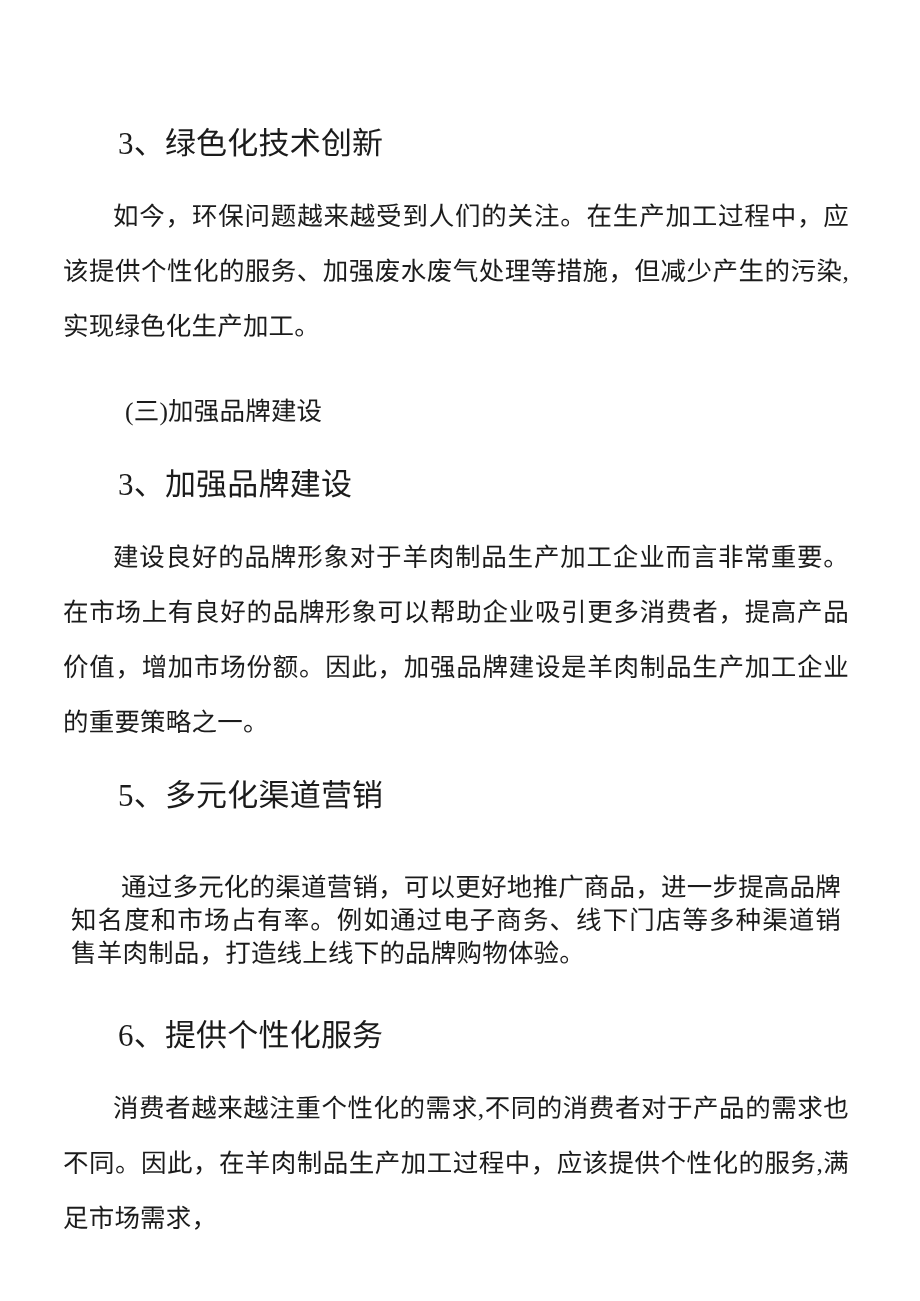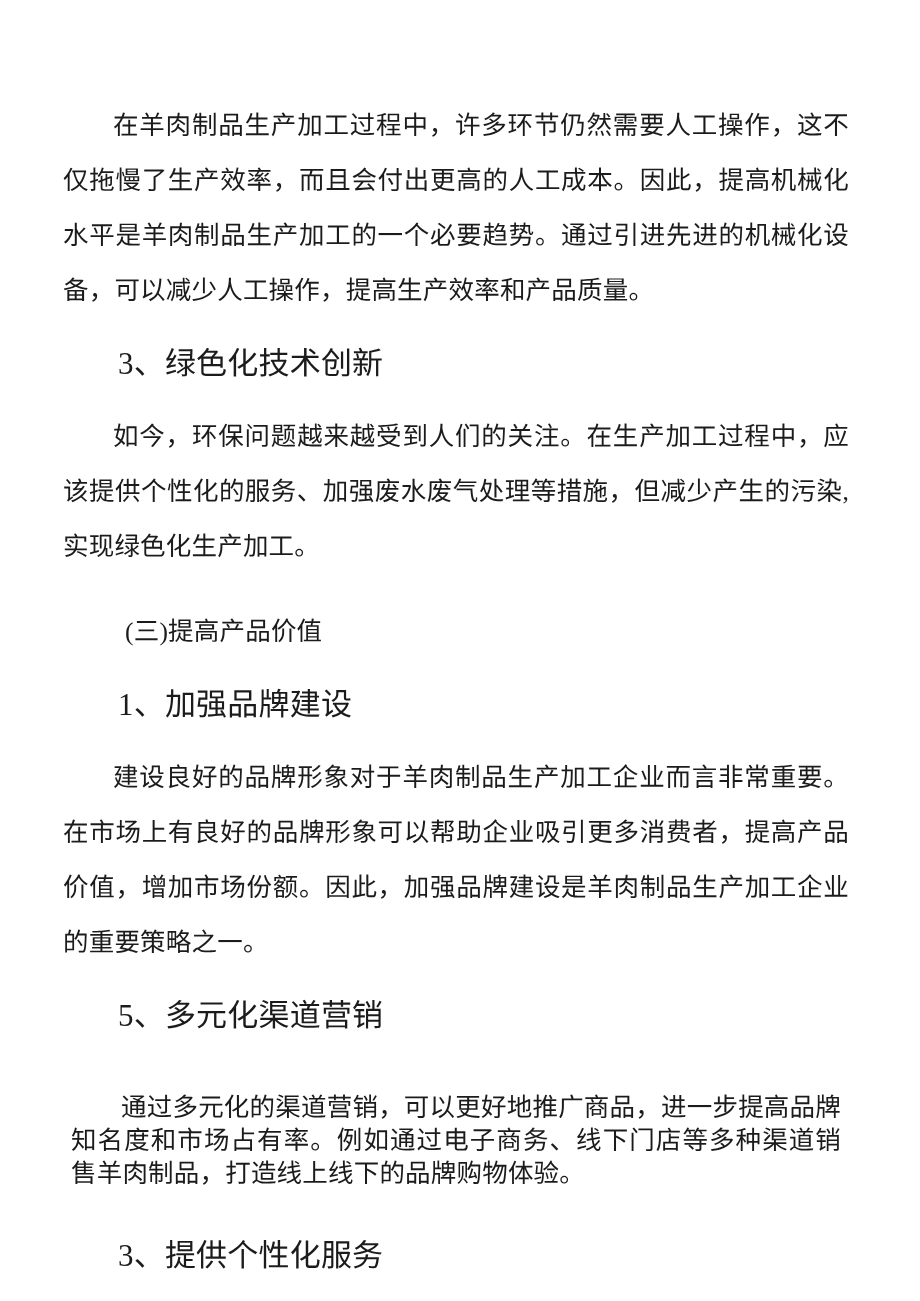--- a/index.html
+++ b/index.html
@@ -76,52 +76,51 @@
   .top-pad { height: 98px; }
 </style>
 </head>
 <body>
 
 <div class="page">
   <div class="content">
 
     <div class="top-pad"></div>
 
-    <p class="para">在羊肉制品生产加工过程中，许多环节仍然需要人工操作，这不仅拖慢了生产效率，而且会付出更高的人工成本。因此，提高机械化水平是羊肉制品生产加工的一个必要趋势。通过引进先进的机械化设备，可以减少人工操作，提高生产效率和产品质量。</p>
 
     <div class="gap-sm"></div>
 
     <h3 class="heading">3、绿色化技术创新</h3>
 
     <div class="gap-sm"></div>
 
     <p class="para">如今，环保问题越来越受到人们的关注。在生产加工过程中，应该提供个性化的服务、加强废水废气处理等措施，但减少产生的污染,实现绿色化生产加工。</p>
 
     <div class="gap-md"></div>
 
-    <h2 class="heading-section">(三)提高产品价值</h2>
+    <h2 class="heading-section">(三)加强品牌建设</h2>
 
     <div class="gap-sm"></div>
 
-    <h3 class="heading">1、加强品牌建设</h3>
+    <h3 class="heading">3、加强品牌建设</h3>
 
     <div class="gap-sm"></div>
 
     <p class="para">建设良好的品牌形象对于羊肉制品生产加工企业而言非常重要。在市场上有良好的品牌形象可以帮助企业吸引更多消费者，提高产品价值，增加市场份额。因此，加强品牌建设是羊肉制品生产加工企业的重要策略之一。</p>
 
     <div class="gap-sm"></div>
 
     <h3 class="heading">5、多元化渠道营销</h3>
 
     <div class="gap-lg"></div>
 
     <p class="para-tight">通过多元化的渠道营销，可以更好地推广商品，进一步提高品牌知名度和市场占有率。例如通过电子商务、线下门店等多种渠道销售羊肉制品，打造线上线下的品牌购物体验。</p>
 
     <div class="gap-md"></div>
 
-    <h3 class="heading">3、提供个性化服务</h3>
+    <h3 class="heading">6、提供个性化服务</h3>
 
     <div class="gap-sm"></div>
 
     <p class="para">消费者越来越注重个性化的需求,不同的消费者对于产品的需求也不同。因此，在羊肉制品生产加工过程中，应该提供个性化的服务,满足市场需求，</p>
 
   </div>
 </div>
 
 </body></html>

